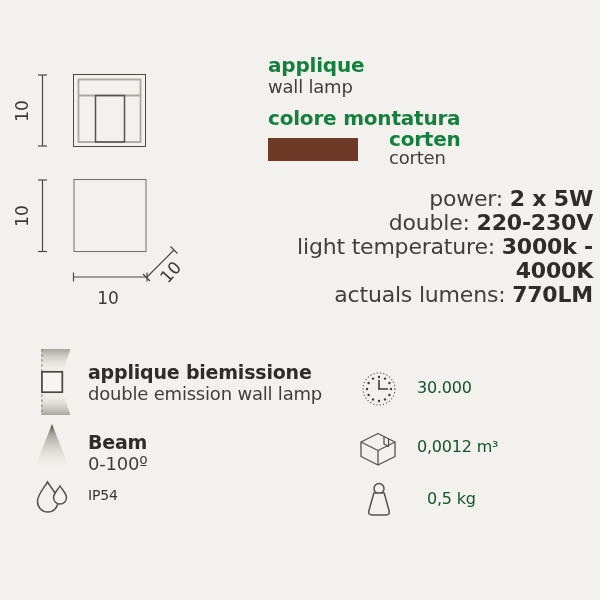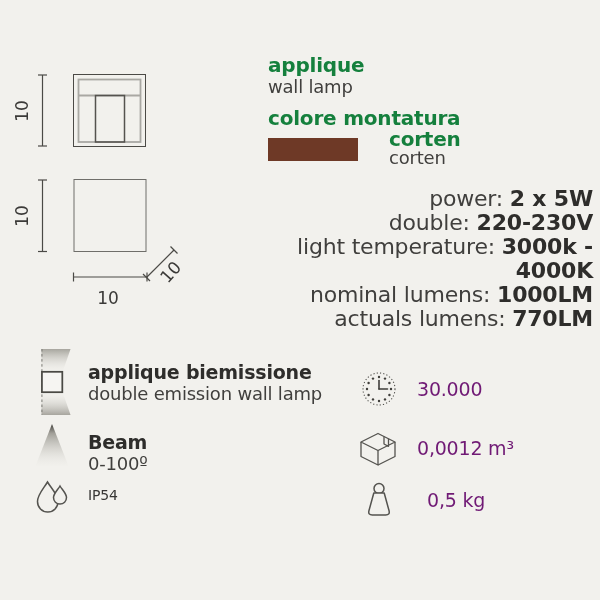--- a/index.html
+++ b/index.html
@@ -29,21 +29,21 @@
 
   
   .feat{position:absolute;display:flex;}
   .feat-text{margin-top:0;}
   .feat-title{font-size:19px;font-weight:bold;line-height:21px;color:#2e2d2b;letter-spacing:-0.2px;}
   .feat-sub{font-size:18px;line-height:21px;color:#403f3d;letter-spacing:-0.2px;}
   .feat-title-reg{font-size:14px;color:#373634;letter-spacing:-0.2px;}
 
   
   .stat{position:absolute;display:flex;}
-  .stat-value{font-size:19px;color:#701a75;letter-spacing:-0.2px;}
+  .stat-value{font-size:16px;color:#14532d;letter-spacing:-0.2px;}
 </style>
 </head>
 <body>
 
 <div class="screen">
 
   <svg class="drawings" width="260" height="260" viewBox="0 0 260 260">
 
     <g>
       <rect x="73.5" y="24.5" width="72" height="72" fill="none" stroke="#4b4a46" stroke-width="1"></rect>
@@ -97,21 +97,20 @@
       <div class="swatch" style="background-color:#6e3926"></div>
       <div class="swatch-labels">
         <div class="t-bold">corten</div>
         <div class="t-reg">corten</div>
       </div>
     </div>
     <div class="specs">
       <div class="spec-line"><span>power: </span><b>2 x 5W</b></div>
       <div class="spec-line"><span>double: </span><b>220-230V</b></div>
       <div class="spec-line"><span>light temperature: </span><b>3000k - 4000K</b></div>
-      <div class="spec-line"><span>nominal lumens: </span><b>1000LM</b></div>
       <div class="spec-line"><span>actuals lumens: </span><b>770LM</b></div>
     </div>
   </div>
 
   <div class="feat" style="left:38px;top:349px;">
     <svg width="36" height="66" viewBox="0 0 36 68">
       <defs>
         <linearGradient id="gradUp" x1="0" y1="0" x2="0" y2="1">
           <stop offset="0" stop-color="#94928a" stop-opacity="0.8"></stop>
           <stop offset="1" stop-color="#e8e7e2" stop-opacity="0.05"></stop>

